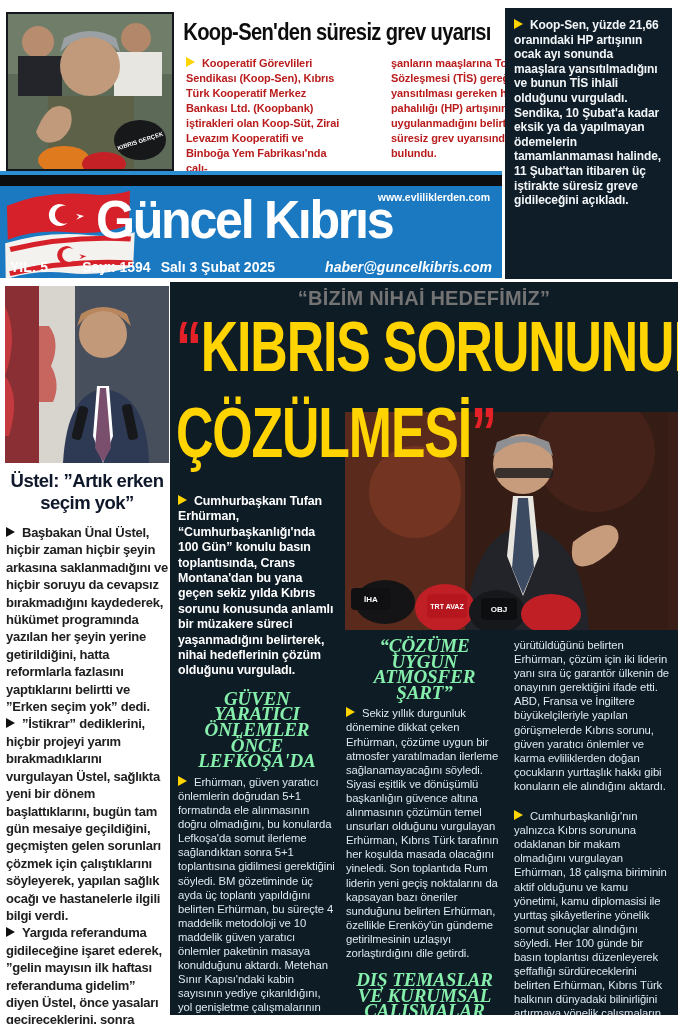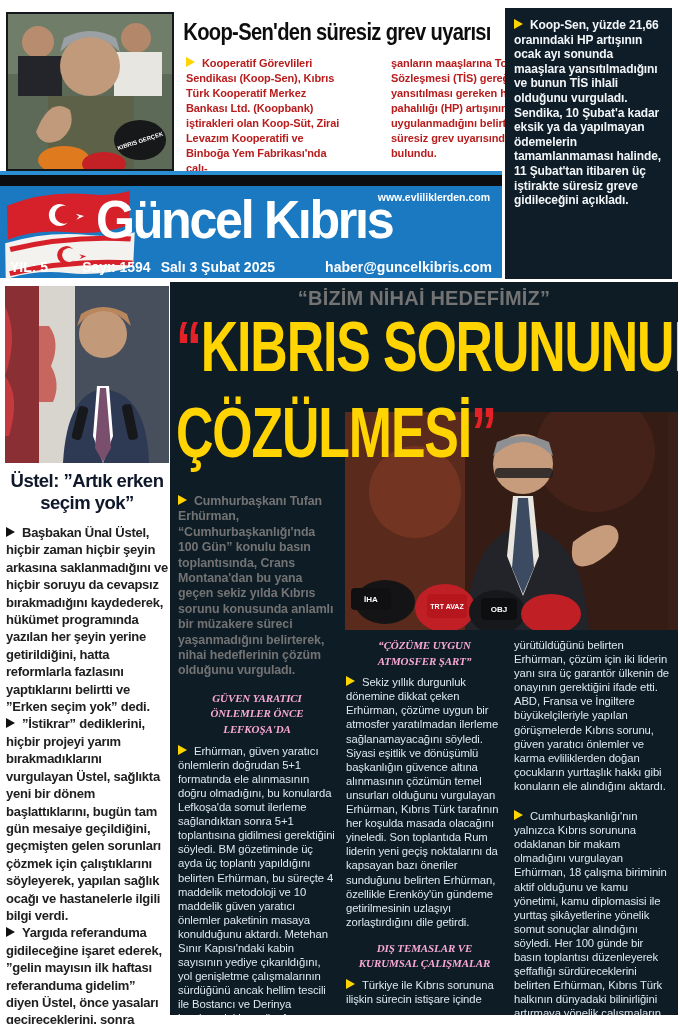--- a/index.html
+++ b/index.html
@@ -26,21 +26,21 @@
   #mast-blue-line{left:0;top:171px;width:502px;height:4px;background:#2b8ed2;}
   #mast-black-bar{left:0;top:175px;width:502px;height:11px;background:#0b0d0f;}
   #masthead{left:0;top:186px;width:502px;height:92px;background:#1b79c2;overflow:hidden;}
   #mast-title{position:absolute;left:96px;top:2px;font-size:54px;font-weight:bold;color:#ffffff;
        letter-spacing:-2.5px;white-space:nowrap;transform:scaleX(0.93);transform-origin:left;}
   #mast-site{position:absolute;right:12px;top:5px;font-size:10.5px;font-weight:bold;color:#ffffff;}
   #mast-info{position:absolute;left:10px;right:10px;bottom:3px;display:flex;align-items:center;
        font-size:14px;font-weight:bold;color:#ffffff;}
   #mast-info .gap1{margin-left:34px;}
   #mast-info .gap2{margin-left:10px;}
-  #mast-email{margin-left:auto;}
+  #mast-email{margin-left:auto;font-style:italic;}
 
   
   #left-photo{left:5px;top:286px;width:164px;height:177px;background:#3c4350;}
   #left-headline{left:0px;top:470px;width:174px;text-align:center;font-size:18.5px;font-weight:800;
        line-height:22px;color:#0f172a;letter-spacing:-0.5px;}
   #left-body{left:6px;top:524px;width:162px;font-size:13px;line-height:17.4px;font-weight:600;
        color:#202020;letter-spacing:-0.25px;}
   #left-body p{margin:0;}
 
   
@@ -51,23 +51,23 @@
        color:#ffd400;letter-spacing:-1.5px;transform:scaleX(0.74);transform-origin:left;z-index:3;}
   #big-hl-1{top:26px;}
   #big-hl-2{top:112px;}
   .red-q{color:#e42127;}
   #main-photo{position:absolute;left:175px;top:130px;width:378px;height:218px;z-index:2;background:#3a1f18;}
   .dark-col{position:absolute;color:#dde7ee;font-size:11.3px;line-height:14.1px;font-weight:500;
        letter-spacing:-0.1px;}
   #dark-col1{left:8px;top:212px;width:158px;}
   #dark-col2{left:176px;top:356px;width:157px;}
   #dark-col3{left:344px;top:356px;width:158px;}
-  .intro-p{font-size:12.4px;line-height:15.4px;font-weight:700;color:#737373;margin:0;}
-  .sec-head{font-family:"Liberation Serif",serif;font-style:italic;font-weight:bold;color:#f9a8d4;
-       font-size:11px;line-height:15.6px;text-align:center;margin:12px 4px 6px 4px;}
+  .intro-p{font-size:12.4px;line-height:15.4px;font-weight:700;color:#ffffff;margin:0;}
+  .sec-head{font-family:"Liberation Serif",serif;font-style:italic;font-weight:bold;color:#86efac;
+       font-size:19px;line-height:15.6px;text-align:center;margin:12px 4px 6px 4px;}
   .dark-col p{margin:0;}
   .dark-col p + p{margin-top:16px;}
 </style>
 </head>
 <body>
 
 <div id="page">
 
   <div id="top-photo" class="abs">
     <svg width="164" height="155" viewBox="0 0 164 155">

